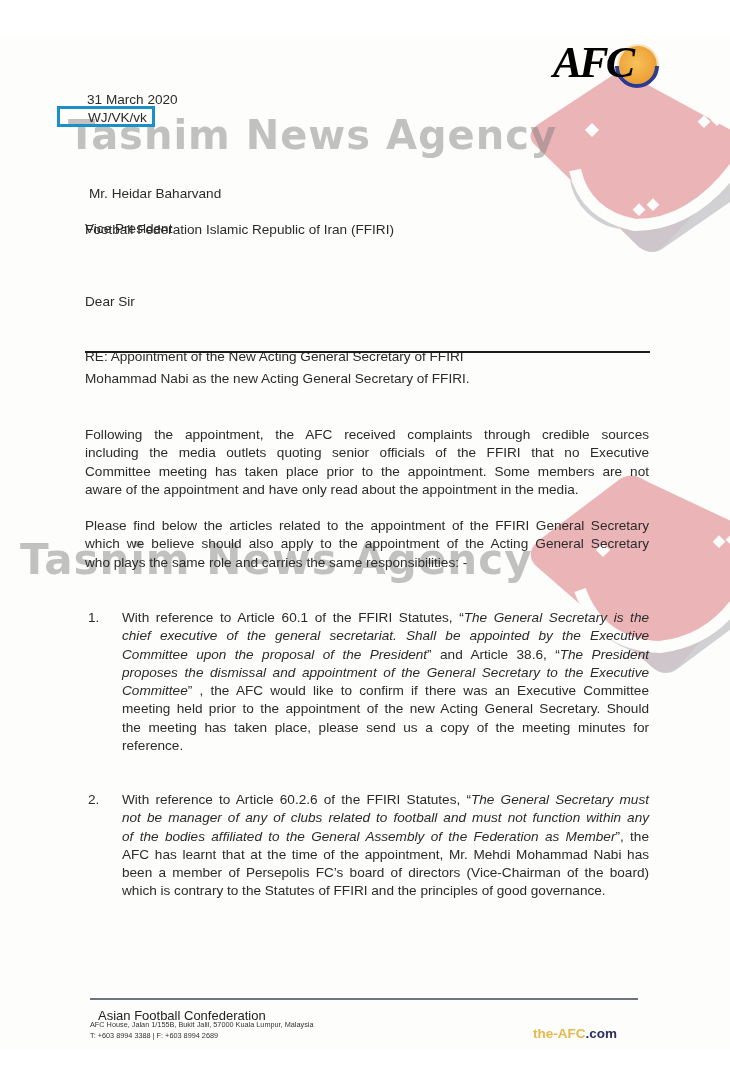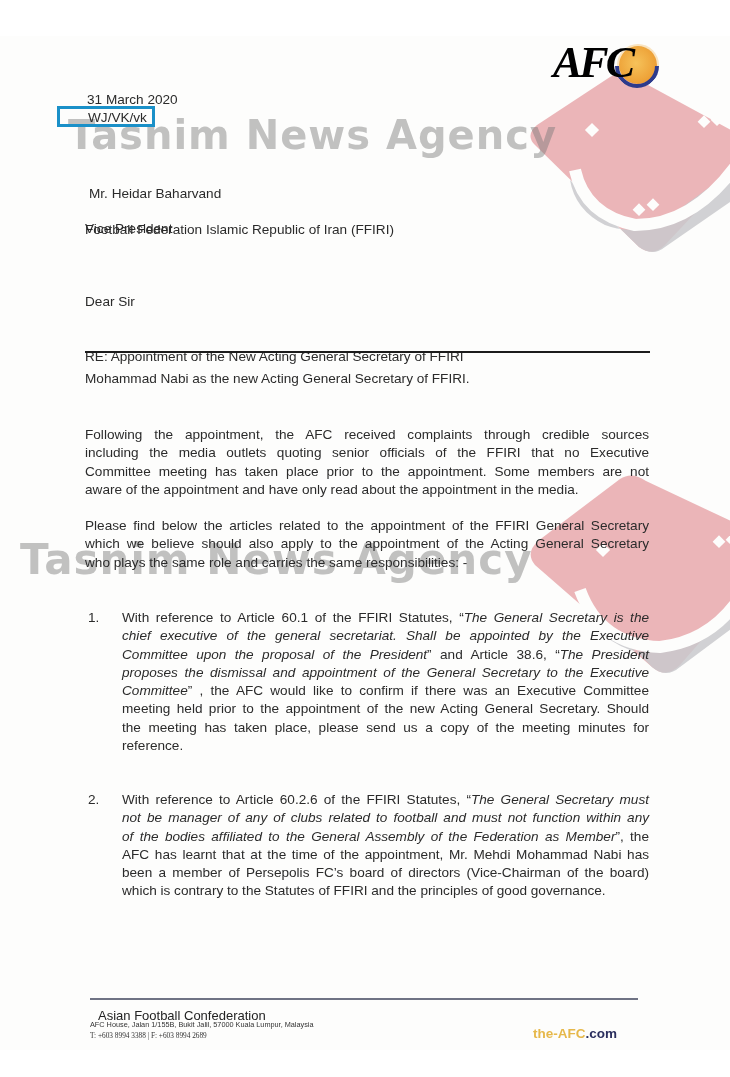--- a/index.html
+++ b/index.html
@@ -56,21 +56,21 @@
   .line { display:block; font-family:"Liberation Sans", sans-serif; font-size:13.6px; line-height:18.3px; color:#2b2b2b; white-space:nowrap; }
   .line.j { text-align:justify; text-align-last:justify; white-space:normal; }
   .num { position:absolute; left:88px; font-family:"Liberation Sans", sans-serif; font-size:13.6px; color:#2b2b2b; }
   .item { position:absolute; left:122px; width:527px; }
   .i { font-style:italic; }
   .footer-line {
     position:absolute; left:90px; top:998px; width:548px; height:2px; background:#6f7384;
   }
   .footer-org { position:absolute; left:90px; top:1008px; font-family:"Liberation Sans", sans-serif; font-weight:normal; font-size:13px; color:#222;margin-left:8px; }
   .footer-addr { position:absolute; left:90px; top:1020px; font-family:"Liberation Sans", sans-serif; font-size:7.3px; color:#333; }
-  .footer-tel { position:absolute; left:90px; top:1031px; font-family:Liberation Serif, serif; font-size:7.3px; color:#333; }
+  .footer-tel { position:absolute; left:90px; top:1031px; font-family:Liberation Sans, sans-serif; font-size:7.3px; color:#333; }
   .footer-web { position:absolute; left:533px; top:1026px; font-family:"Liberation Sans", sans-serif; font-weight:bold; font-size:13.5px;text-align:center; }
   .web-a { color:#e6b84a; }
   .web-b { color:#2b2f5e; }
 </style>
 </head>
 <body>
 
 <div class="page"></div>
 
 <svg class="wm-diamond" style="left:515px;top:75px;" width="230" height="200" viewBox="0 0 230 200">

